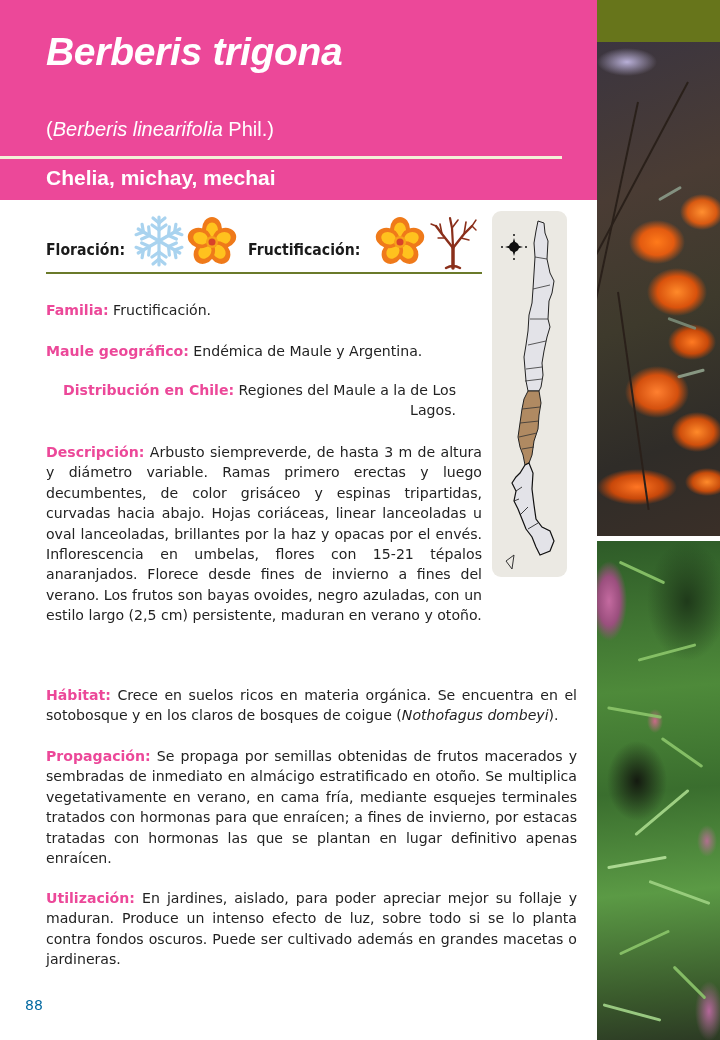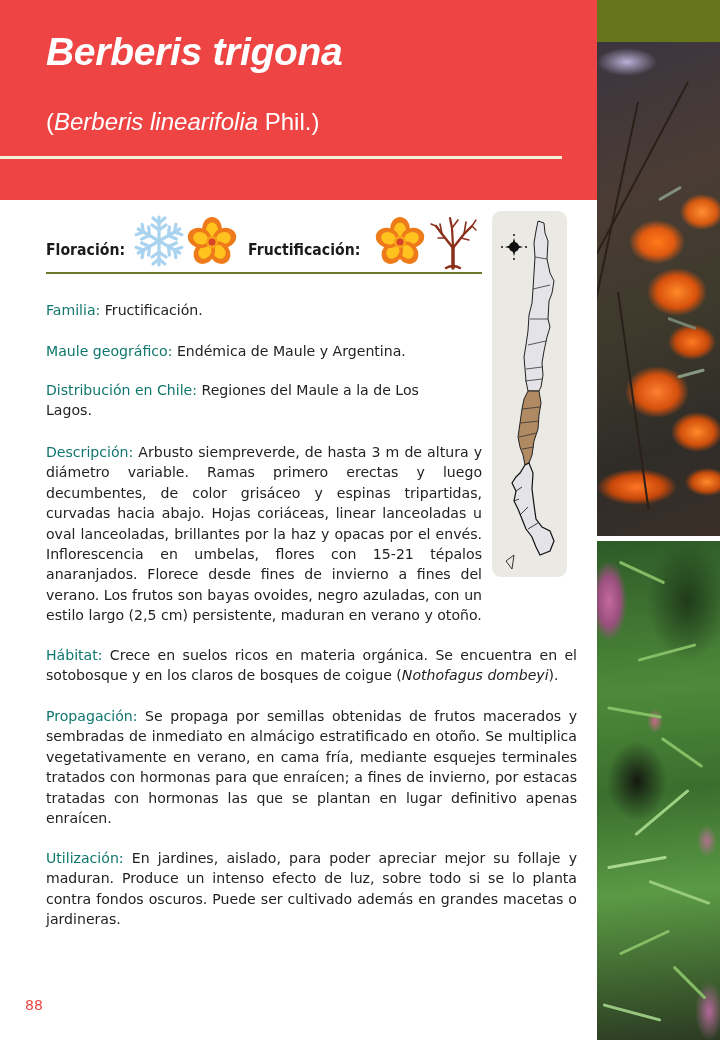--- a/index.html
+++ b/index.html
@@ -1,39 +1,39 @@
 <!DOCTYPE html>
 <html><head>
 <meta charset="utf-8">
 <style>
   html, body { margin:0; padding:0; }
   body { width:720px; height:1040px; position:relative; overflow:hidden; background:#ffffff; font-family:"DejaVu Sans", sans-serif; color:#1a1a1a; }
 
-  .header { position:absolute; left:0; top:0; width:597px; height:200px; background:#ef4444; }
+  .header { position:absolute; left:0; top:0; width:597px; height:200px; background:#ec4899; }
   .header-top-ext { position:absolute; left:597px; top:0; width:123px; height:42px; background:#67751b; }
   .title { position:absolute; left:46px; top:30px; font-family:"Liberation Sans", sans-serif; font-weight:bold; font-style:italic; font-size:39px; color:#ffffff; letter-spacing:-0.3px; white-space:nowrap; }
   .author { position:absolute; left:46px; top:83px; font-family:"Liberation Sans", sans-serif; font-size:24px; color:#ffffff; white-space:nowrap; }
-  .synonym { position:absolute; left:46px; top:108px; font-family:"Liberation Sans", sans-serif; font-size:24px; color:#ffffff; white-space:nowrap; }
+  .synonym { position:absolute; left:46px; top:118px; font-family:"Liberation Sans", sans-serif; font-size:20px; color:#ffffff; white-space:nowrap; }
   .synonym i { font-style:italic; }
   .hr-white { position:absolute; left:0; top:156px; width:562px; height:3px; background:#f3f1d8; }
   .common { position:absolute; left:46px; top:166px; font-family:"Liberation Sans", sans-serif; font-weight:bold; font-size:21px; color:#ffffff; white-space:nowrap; }
 
   .phen { position:absolute; left:46px; top:214px; width:436px; height:60px; }
   .phen-label { position:absolute; top:26px; font-family:"DejaVu Sans", sans-serif; font-weight:bold; font-size:16px; color:#1b1b1b; white-space:nowrap; transform:scaleX(0.88); transform-origin:left; }
   .phen-line { position:absolute; left:0; top:58px; width:436px; height:2px; background:#6a7a2a; }
   .ico { position:absolute; }
 
   .map-box { position:absolute; left:492px; top:211px; width:75px; height:366px; background:#ebe9e3; border-radius:9px; }
 
   .text { position:absolute; left:46px; font-family:"DejaVu Sans", sans-serif; font-size:14.1px; line-height:20.4px; color:#222; text-align:justify; }
-  .text b { font-weight:normal; color:#0f766e; }
+  .text b { font-weight:bold; color:#ec4899; }
   .narrow { width:436px; }
-  .wide { width:531px; }
+  .wide { width:531px;margin-top:40px; }
 
-  .page-num { position:absolute; left:25px; top:997px; font-family:"DejaVu Sans", sans-serif; font-size:14px; color:#ef4444; }
+  .page-num { position:absolute; left:25px; top:997px; font-family:"DejaVu Sans", sans-serif; font-size:14px; color:#0369a1; }
 
   .photo1 { position:absolute; left:597px; top:42px; width:123px; height:494px; overflow:hidden;
     background:
       radial-gradient(ellipse 28px 22px at 60px 200px, #ff7a1a 0%, #e35b10 60%, transparent 100%),
       radial-gradient(ellipse 30px 24px at 80px 250px, #ff8a2a 0%, #d9520c 65%, transparent 100%),
       radial-gradient(ellipse 22px 18px at 105px 170px, #ff8f30 0%, #d95a12 65%, transparent 100%),
       radial-gradient(ellipse 24px 18px at 95px 300px, #ff7a22 0%, #c94a0a 65%, transparent 100%),
       radial-gradient(ellipse 32px 26px at 60px 350px, #ff8030 0%, #d4500e 65%, transparent 100%),
       radial-gradient(ellipse 26px 20px at 100px 390px, #ff8a2a 0%, #cf4f0c 65%, transparent 100%),
       radial-gradient(ellipse 40px 18px at 40px 445px, #ff7624 0%, #c8480a 65%, transparent 100%),
@@ -54,20 +54,21 @@
   .leaf { position:absolute; height:3px; background:#8cc56a; border-radius:2px; opacity:0.9; }
   .twig { position:absolute; width:2px; background:#2a201a; transform-origin:top; }
 </style>
 </head>
 <body>
 
 <div class="header">
   <div class="title">Berberis trigona</div>
   <div class="synonym"><span>(</span><i>Berberis linearifolia</i><span> Phil.)</span></div>
   <div class="hr-white"></div>
+  <div class="common">Chelia, michay, mechai</div>
 </div>
 <div class="header-top-ext"></div>
 
 <div class="phen">
   <div class="phen-label" style="left:0;">Floración:</div>
 
   <svg class="ico" style="left:86px;top:0px;" width="54" height="54" viewBox="0 0 54 54">
     <g stroke="#a9d3ef" stroke-width="3.2" stroke-linecap="round" fill="none">
       <g id="arm">
         <line x1="27" y1="27" x2="27" y2="3"></line>
@@ -155,21 +156,21 @@
     <path d="M33 254 L37 252 L41 262 L40 278 L42 294 L44 308 L50 316 L58 320 L62 330 L58 340 L48 344 L44 336 L40 326 L34 318 L30 308 L26 298 L22 290 L24 280 L20 272 L24 266 L28 262 Z" fill="#e3e3e8" stroke="#111" stroke-width="1.2"></path>
     <path d="M24 280 L30 276 M22 290 L27 288 M28 304 L36 296 M36 318 L46 312" stroke="#111" stroke-width="0.8" fill="none"></path>
     <path d="M14 350 L22 344 L20 358 Z" fill="none" stroke="#333" stroke-width="1"></path>
   </svg>
 </div>
 
 <div class="text narrow" style="top:300px;"><b>Familia:</b><span> Fructificación.</span></div>
 
 <div class="text narrow" style="top:341px;"><b>Maule geográfico:</b><span> Endémica de Maule y Argentina.</span></div>
 
-<div class="text narrow" style="top:380px;width:410px;text-align:left;"><b>Distribución en Chile:</b><span> Regiones del Maule a la de Los Lagos.</span></div>
+<div class="text narrow" style="top:380px;width:410px;text-align:right;"><b>Distribución en Chile:</b><span> Regiones del Maule a la de Los Lagos.</span></div>
 
 <div class="text narrow" style="top:442px;"><b>Descripción:</b><span> Arbusto siempreverde, de hasta 3 m de altura y diámetro variable. Ramas primero erectas y luego decumbentes, de color grisáceo y espinas tripartidas, curvadas hacia abajo. Hojas coriáceas, linear lanceoladas u oval lanceoladas, brillantes por la haz y opacas por el envés. Inflorescencia en umbelas, flores con 15-21 tépalos anaranjados. Florece desde fines de invierno a fines del verano. Los frutos son bayas ovoides, negro azuladas, con un estilo largo (2,5 cm) persistente, maduran en verano y otoño.</span></div>
 
 <div class="text wide" style="top:645px;"><b>Hábitat:</b><span> Crece en suelos ricos en materia orgánica. Se encuentra en el sotobosque y en los claros de bosques de coigue (</span><i>Nothofagus dombeyi</i><span>).</span></div>
 
 <div class="text wide" style="top:706px;"><b>Propagación:</b><span> Se propaga por semillas obtenidas de frutos macerados y sembradas de inmediato en almácigo estratificado en otoño. Se multiplica vegetativamente en verano, en cama fría, mediante esquejes terminales tratados con hormonas para que enraícen; a fines de invierno, por estacas tratadas con hormonas las que se plantan en lugar definitivo apenas enraícen.</span></div>
 
 <div class="text wide" style="top:848px;"><b>Utilización:</b><span> En jardines, aislado, para poder apreciar mejor su follaje y maduran. Produce un intenso efecto de luz, sobre todo si se lo planta contra fondos oscuros. Puede ser cultivado además en grandes macetas o jardineras.</span></div>
 
 <div class="page-num">88</div>

